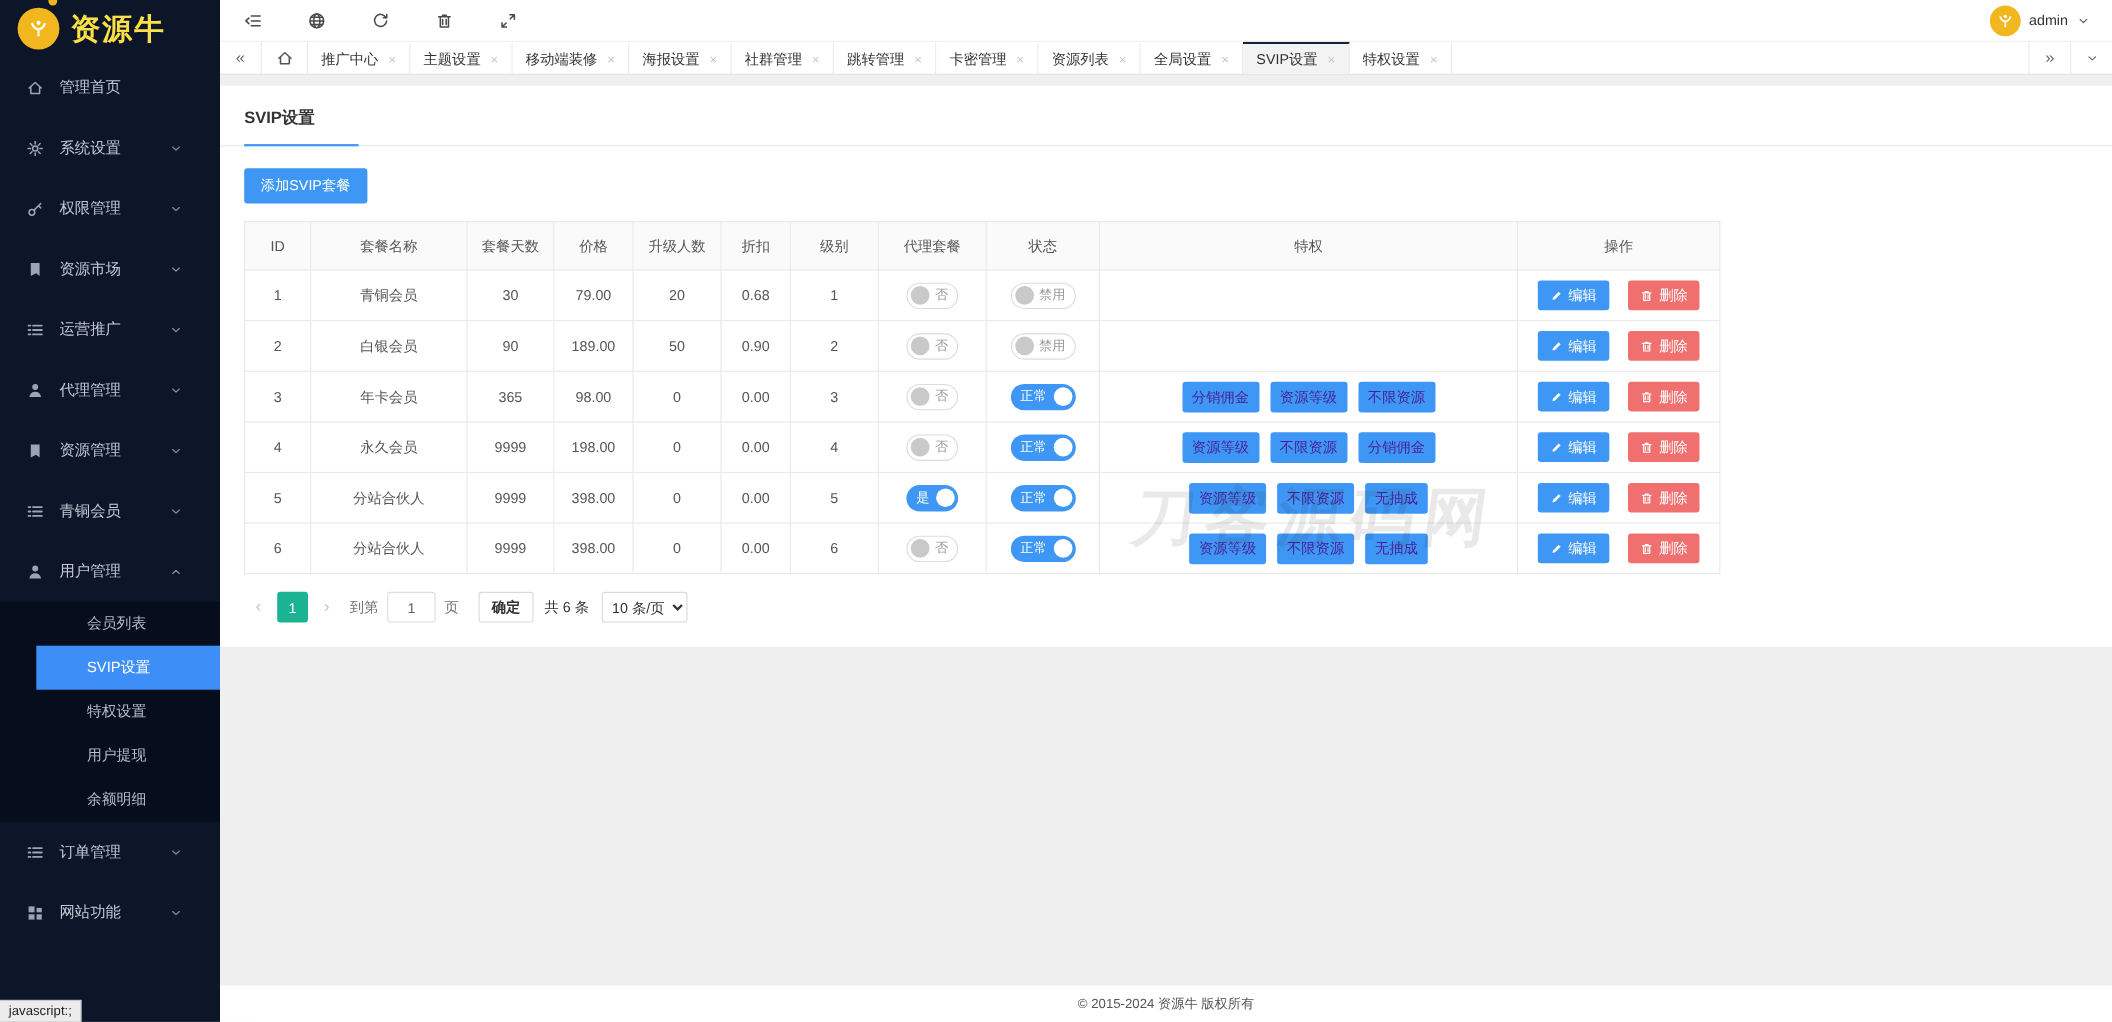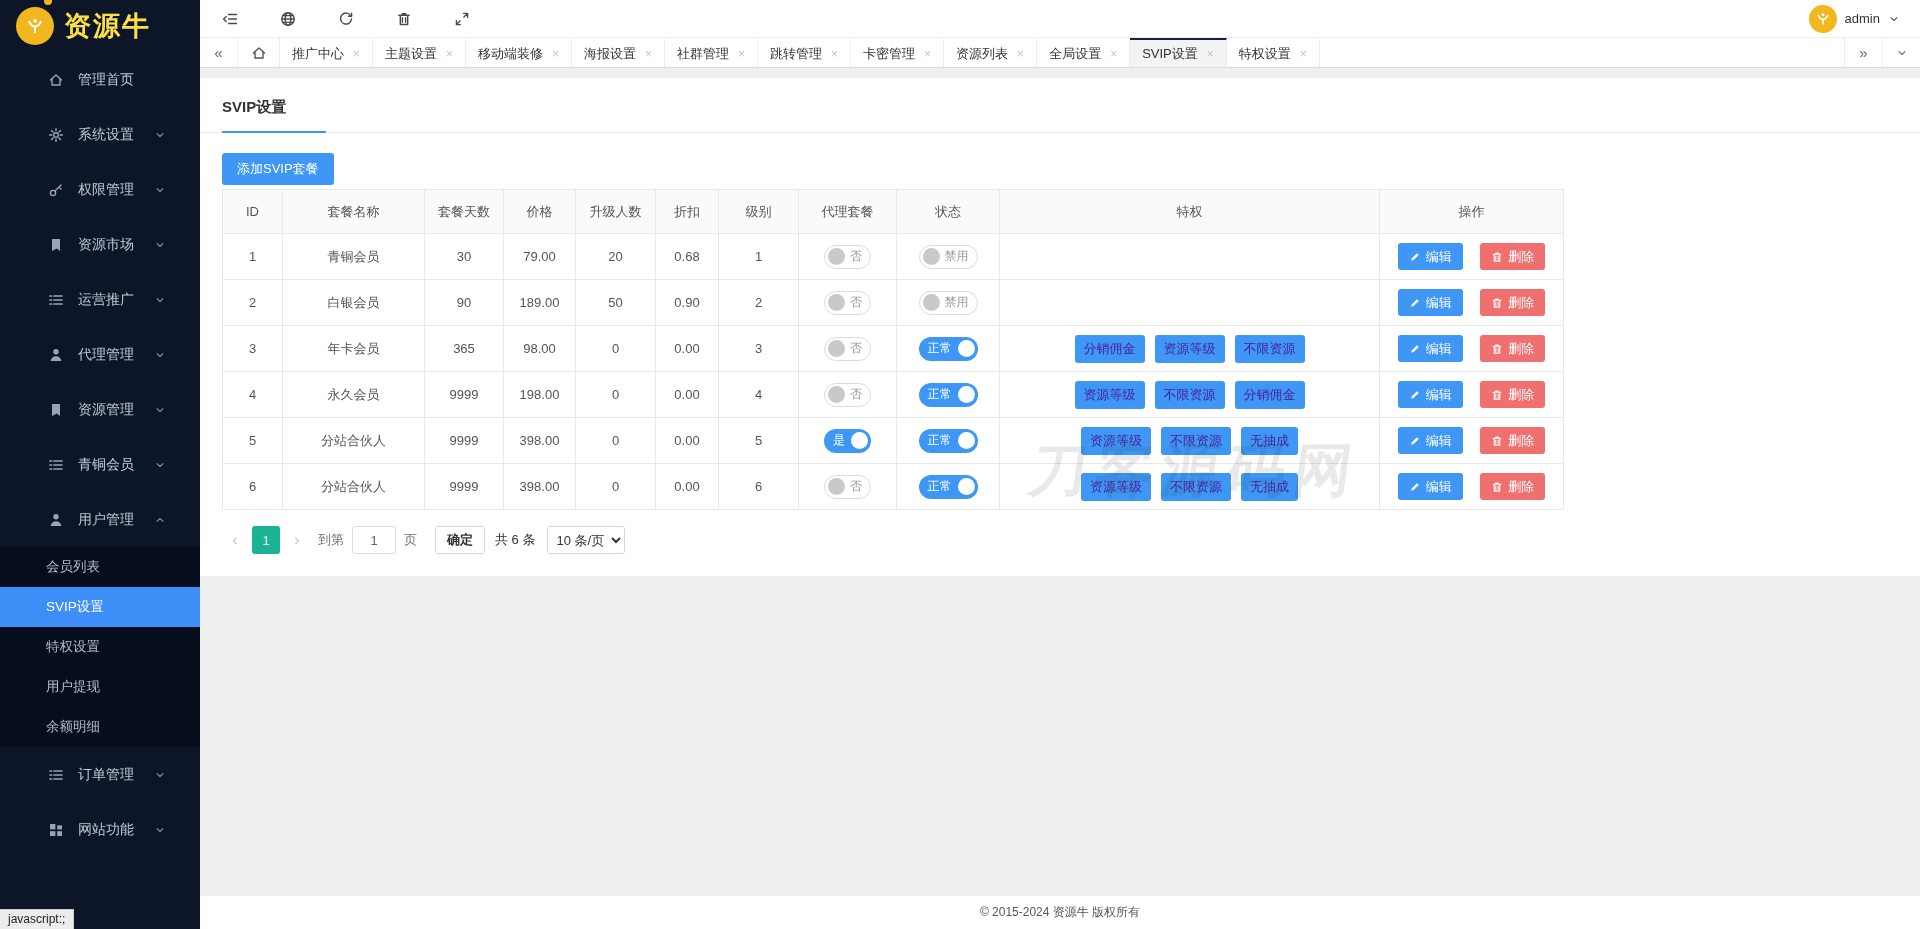--- a/index.html
+++ b/index.html
@@ -9,24 +9,24 @@
   .icn svg { display:block; }
 
   
   .sidebar { position:absolute; left:0; top:0; width:200px; height:929px; background:#0c1628; z-index:20; }
   .logo { display:flex; align-items:center; gap:10px; padding:8px 0 8px 16px; height:52px; }
   .logo-circle { width:38px; height:38px; border-radius:50%; background:#f2b71e; color:#fff;
      display:flex; align-items:center; justify-content:center; }
   .logo-text { color:#fde047; font-size:27px; font-weight:bold; letter-spacing:2px; position:relative; }
   .logo-dot { position:absolute; top:-3px; left:44px; width:8px; height:8px; border-radius:50%; background:#f2b71e; }
   .side-item { height:55px; display:flex; align-items:center; padding:0 20px 0 24px; color:#c2c9d4;
-     font-size:14px; cursor:pointer;margin-left:24px; }
+     font-size:14px; cursor:pointer; }
   .side-item .icn { color:#9aa4b5; margin-right:14px; }
   .side-item .chev { margin-left:auto; color:#8a93a6; }
-  .submenu { background:#060e1d; }
+  .submenu { background:#060e1d;padding-left:33px; }
   .sub-item { height:40px; display:flex; align-items:center; padding-left:46px; color:#b7bec9; font-size:13.5px; cursor:pointer; }
   .sub-item.active { background:#3e8ef7; color:#fff; }
 
   
   .main { position:absolute; left:200px; top:0; width:1720px; height:929px; display:flex; flex-direction:column; }
 
   .toolbar { height:38px; background:#fff; display:flex; align-items:center; padding:0 20px 0 22px; border-bottom:1px solid #ededed; }
   .tb-icon { width:16px; height:16px; color:#4a4a4a; margin-right:42px; cursor:pointer; }
   .tb-right { margin-left:auto; display:flex; align-items:center; gap:8px; cursor:pointer; }
   .avatar { width:28px; height:28px; border-radius:50%; background:#f2b71e; color:#fff;
@@ -46,21 +46,21 @@
   .tab-home { width:42px; display:flex; align-items:center; justify-content:center;
      border-right:1px solid #ececec; color:#555; cursor:pointer; }
 
   .page { flex:1; background:#efefef; display:flex; flex-direction:column; }
   .card { background:#fff; margin-top:10px; }
   .card-head { position:relative; padding:20px 22px 15px; border-bottom:1px solid #e7eaec; }
   .card-title { font-size:15px; font-weight:bold; color:#333; }
   .underline { position:absolute; left:22px; bottom:-1px; width:104px; height:2px; background:#3e97f5; }
   .card-body { padding:20px 22px 22px; }
   .btn-add { background:#3e97f5; color:#fff; border:none; height:32px; padding:0 15px;
-     font-size:13px; border-radius:3px; cursor:pointer; margin-bottom:4px; }
+     font-size:13px; border-radius:3px; cursor:pointer; margin-bottom:16px; }
 
   table { border-collapse:collapse; table-layout:fixed; width:1341px; }
   th, td { border:1px solid #e8e8e8; text-align:center; font-size:13px; }
   th { height:44px; background:#fafafa; color:#555; font-weight:normal; }
   td { height:46px; color:#555; background:#fff; }
 
   .sw { display:inline-flex; align-items:center; height:24px; border-radius:12px; cursor:pointer; vertical-align:middle; }
   .sw.off { border:1px solid #dcdcdc; background:#fff; padding:0 8px 0 3px; }
   .sw.on  { background:#3e97f5; padding:0 3px 0 9px; }
   .sw-knob { width:17px; height:17px; border-radius:50%; }

